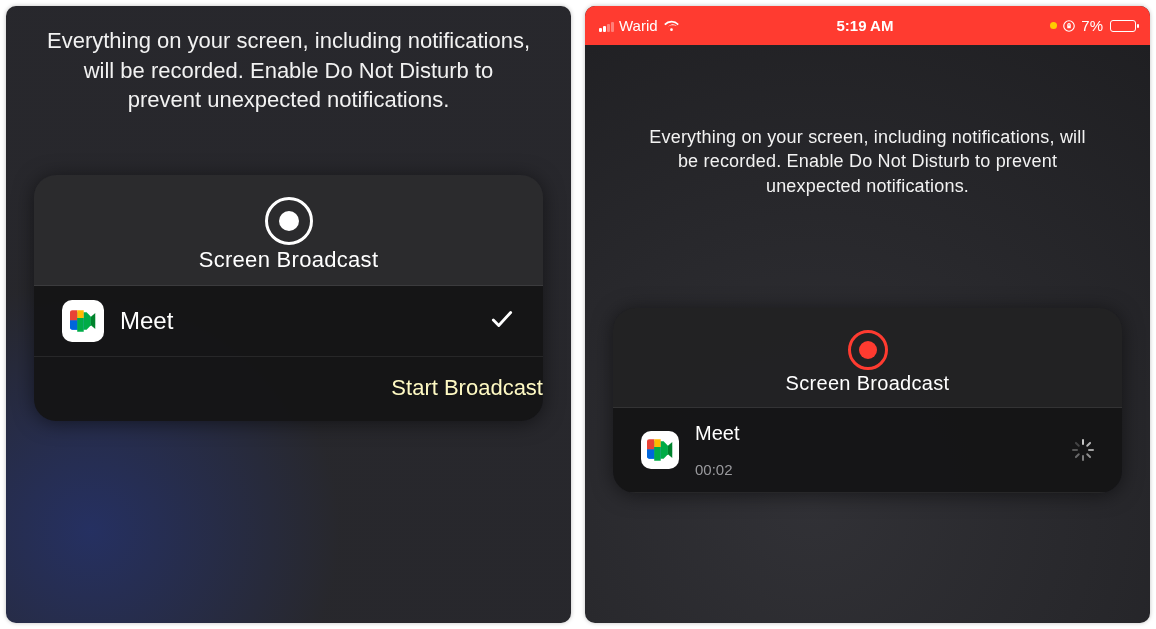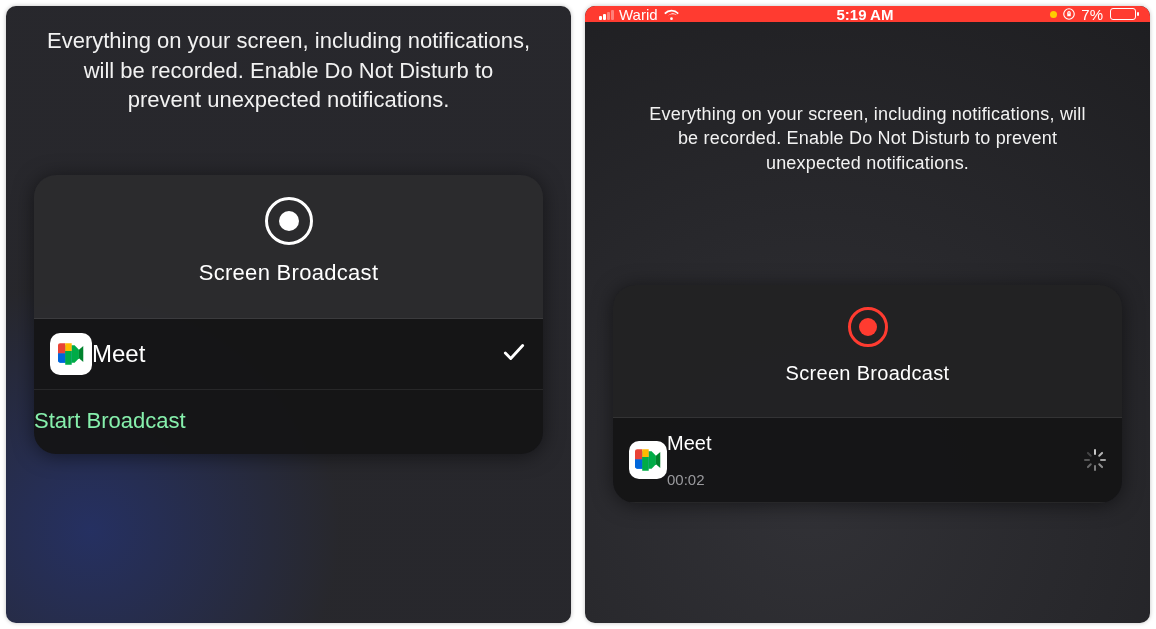--- a/index.html
+++ b/index.html
@@ -18,21 +18,21 @@
     position: relative;
     box-shadow: 0 0 4px rgba(0,0,0,.25);
     display: flex;
     flex-direction: column;
   }
   .phone-left { background: radial-gradient(circle at 15% 85%, rgba(40,60,150,.55), rgba(40,40,45,.95) 35%) , #222; }
   .phone-right { background: radial-gradient(circle at 40% 80%, rgba(50,50,55,.95), rgba(30,30,33,.98)), #1f1f22; }
 
   
   .statusbar {
-    height: 16px;
+    height: 39px;
     background: #ff3b30;
     display: flex;
     align-items: center;
     justify-content: space-between;
     padding: 0 14px;
     color: #fff;
     font-size: 15px;
     font-weight: 500;
   }
   .status-left { display: flex; align-items: center; gap: 5px; }
@@ -65,60 +65,60 @@
     background: rgba(24,24,26,.92);
     border-radius: 22px;
     overflow: hidden;
     box-shadow: 0 2px 20px rgba(0,0,0,.5);
   }
   .phone-left .sheet { margin: 60px 28px 22px 28px; }
   .phone-right .sheet { margin: 110px 28px 22px 28px; }
 
   .sheet-header {
     display:flex; flex-direction:column; align-items:center;
-    padding: 22px 0 32px 0;
+    padding: 22px 0 12px 0;
     background: rgba(90,90,95,.28);
     border-bottom: 1px solid rgba(255,255,255,.08);
-    gap: 15px;
+    gap: 2px;
   }
   .sheet-header.dark { background: rgba(40,40,42,.6); }
   .sheet-title {
     color:#fff; font-size:22px; letter-spacing:.3px; font-weight:500;
   }
   .phone-right .sheet-title{ font-size:20px; }
 
   .rec-ring {
     width:48px; height:48px; border:3px solid #fff; border-radius:50%;
     display:flex; align-items:center; justify-content:center;
   }
   .rec-dot { width:20px; height:20px; background:#fff; border-radius:50%; }
   .rec-ring.red { border-color:#ff3b30; width:40px; height:40px; }
   .rec-dot.red { background:#ff3b30; width:18px; height:18px; }
 
   .app-row {
-    display:flex; align-items:center; 
-    padding: 14px 16px;
+    display:flex; align-items:center; gap:16px;
+    padding: 14px 28px;
     border-bottom: 1px solid rgba(255,255,255,.08);
     background: rgba(18,18,20,.6);
   }
   .app-icon {
     width:42px; height:42px; border-radius:10px; background:#fff;
     display:flex; align-items:center; justify-content:center;
     flex-shrink:0;
   }
   .phone-right .app-icon{ width:38px; height:38px;}
   .app-name { color:#fff; font-size:24px; font-weight:400; flex:1; }
   .phone-right .app-name{ font-size:20px;}
   .app-sub { color:#9a9a9e; font-size:15px; margin-top:16px;}
   .app-col{ display:flex; flex-direction:column; flex:1;}
   .check { color:#fff; }
 
   .broadcast-btn {
-    text-align:left;
-    color:#86efac;
+    text-align:right;
+    color:#fef9c3;
     font-size:22px;
     padding:18px 0 20px 0;
     background: rgba(18,18,20,.6);
     cursor:pointer;
   }
   .phone-right .broadcast-btn{ font-size:19px; padding:16px 0 18px 0;}
 
   .spinner {
     width:22px; height:22px; position:relative;
   }

